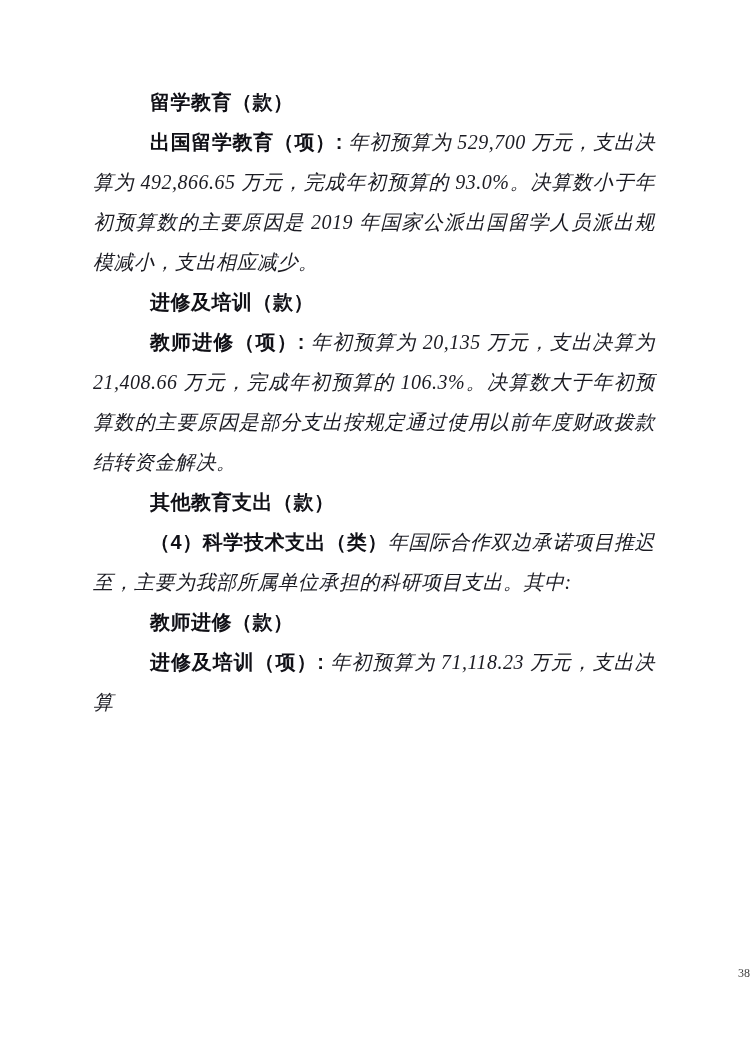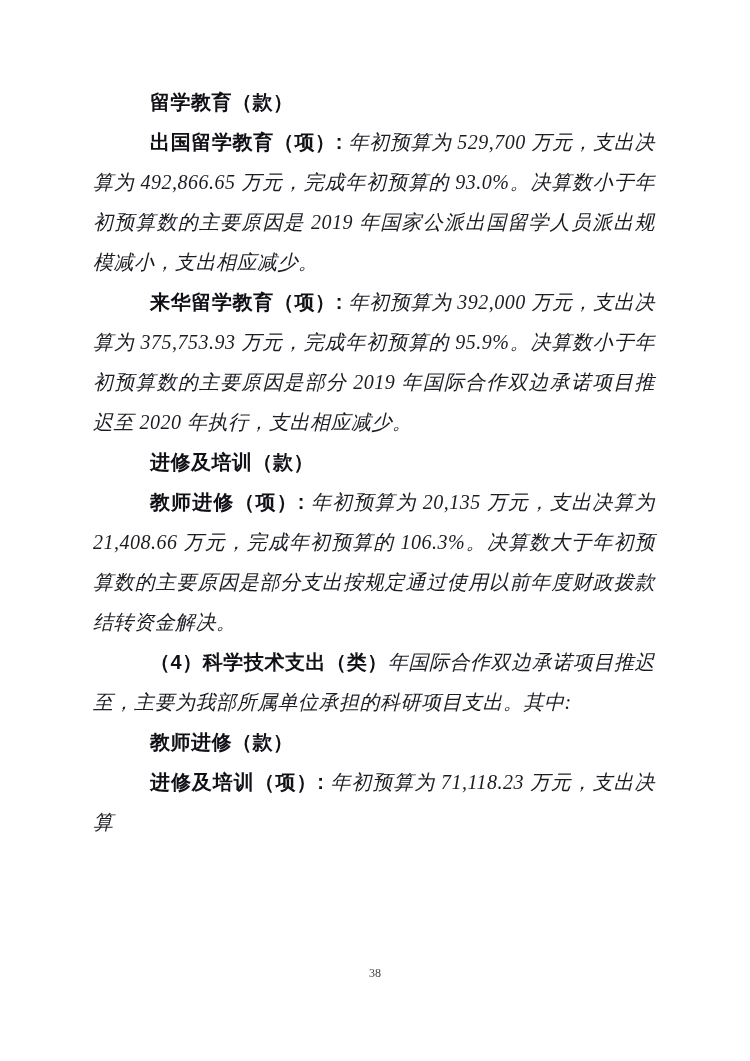--- a/index.html
+++ b/index.html
@@ -38,53 +38,53 @@
   }
   .run-text {
     font-family: "Liberation Serif", serif;
     font-style: italic;
   }
   .page-number {
     position: absolute;
     left: 0;
     top: 966px;
     width: 100%;
-    text-align: center;
+    text-align: right;
     font-family: "Liberation Serif", serif;
     font-size: 12px;
     color: #3c3c3c;
     letter-spacing: 0;
   }
 </style>
 </head>
 <body>
 
 <div class="page">
   <div class="content">
 
     <p class="para">
       <span class="run-bold">留学教育（款）</span><span class="run-text"></span>
     </p>
 
     <p class="para">
       <span class="run-bold">出国留学教育（项）:</span><span class="run-text"> 年初预算为 529,700 万元，支出决算为 492,866.65 万元，完成年初预算的 93.0%。决算数小于年初预算数的主要原因是 2019 年国家公派出国留学人员派出规模减小，支出相应减少。</span>
     </p>
 
-    <p class="para">
-      <span class="run-bold">来华留学教育（项）:</span><span class="run-text"> 年初预算为 392,000 万元，支出决算为 375,753.93 万元，完成年初预算的 95.9%。决算数小于年初预算数的主要原因是部分 2019 年国际合作双边承诺项目推迟至 2020 年执行，支出相应减少。</span>
-    </p>
 
     <p class="para">
       <span class="run-bold">进修及培训（款）</span><span class="run-text"></span>
     </p>
 
     <p class="para">
       <span class="run-bold">教师进修（项）:</span><span class="run-text"> 年初预算为 20,135 万元，支出决算为 21,408.66 万元，完成年初预算的 106.3%。决算数大于年初预算数的主要原因是部分支出按规定通过使用以前年度财政拨款结转资金解决。</span>
     </p>
 
+    <p class="para">
+      <span class="run-bold">其他教育支出（款）</span><span class="run-text"></span>
+    </p>
 
 
     <p class="para">
       <span class="run-bold">（4）科学技术支出（类）</span><span class="run-text">年国际合作双边承诺项目推迟至，主要为我部所属单位承担的科研项目支出。其中:</span>
     </p>
 
     <p class="para">
       <span class="run-bold">教师进修（款）</span><span class="run-text"></span>
     </p>
 

